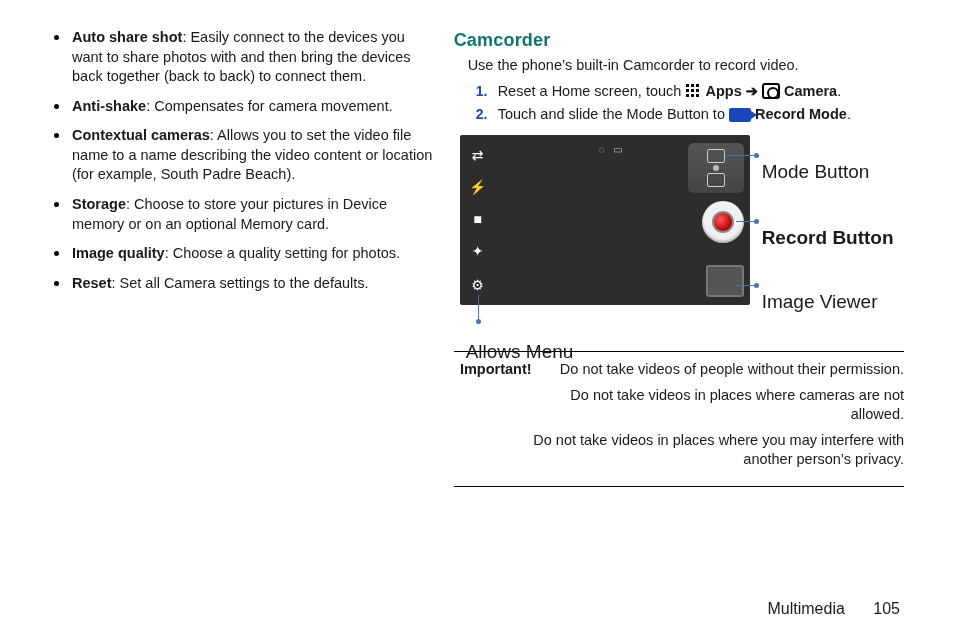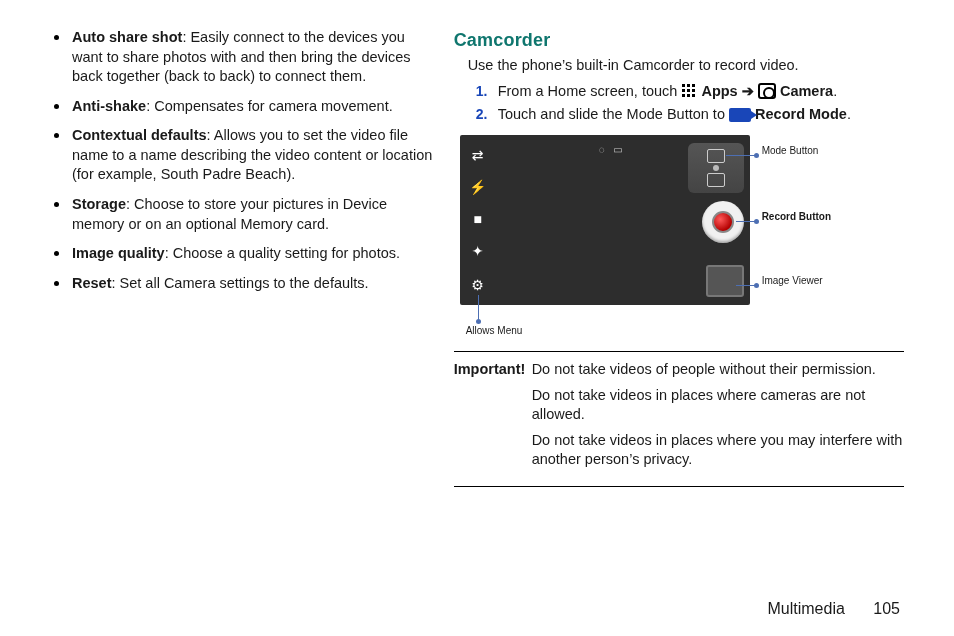--- a/index.html
+++ b/index.html
@@ -178,22 +178,23 @@
   }
   
   .status {
     position:absolute; top:8px; left:50%; transform:translateX(-6px);
     color:#ccc; font-size:10px; letter-spacing:3px;
   }
 
   
   .callout {
     position: absolute;
-    font-size: 10px;
+    font-size: 19px;
     line-height: 1.2;
+    margin-top: 16px;
   }
   .callout.right-side { left: 302px; white-space: nowrap; }
   .lead {
     position: absolute;
     height: 1px;
     background: #4d6fb3;
   }
   .lead::after{
     content:""; position:absolute; right:-1px; top:-2px;
     width:5px; height:5px; background:#4d6fb3; border-radius:50%;
@@ -204,20 +205,21 @@
   .lead.down::after{
     left:-2px; top:auto; bottom:-1px;
   }
 
   
   .important {
     border-top: 1px solid #000;
     border-bottom: 1px solid #000;
     margin: 18px 0 0 0;
     padding: 8px 0 10px 0;
+    text-align: right;
   }
   .important .row {
     display: flex;
     margin-bottom: 6px;
   }
   .important .tag {
     font-weight: 700;
     flex: 0 0 78px;
   }
   .important .txt { flex: 1; }
@@ -240,42 +242,42 @@
 
     <div class="col left">
       <ul class="feat">
         <li>
           <span class="label">Auto share shot</span><span>: Easily connect to the devices you want to share photos with and then bring the devices back together (back to back) to connect them.</span>
         </li>
         <li>
           <span class="label">Anti-shake</span><span>: Compensates for camera movement.</span>
         </li>
         <li>
-          <span class="label">Contextual defaults</span><span>: Allows you to set the video file name to a name describing the video content or location (for example, South Padre Beach).</span>
+          <span class="label">Contextual cameras</span><span>: Allows you to set the video file name to a name describing the video content or location (for example, South Padre Beach).</span>
         </li>
         <li>
           <span class="label">Storage</span><span>: Choose to store your pictures in Device memory or on an optional Memory card.</span>
         </li>
         <li>
           <span class="label">Image quality</span><span>: Choose a quality setting for photos.</span>
         </li>
         <li>
           <span class="label">Reset</span><span>: Set all Camera settings to the defaults.</span>
         </li>
       </ul>
     </div>
 
     <div class="col right">
 
       <h2 class="section">Camcorder</h2>
       <p class="intro">Use the phone’s built-in Camcorder to record video.</p>
 
       <ol class="steps">
         <li>
-          <span>From a Home screen, touch </span>
+          <span>Reset a Home screen, touch </span>
           <span class="ico ico-apps">
             <span style="left:1px;top:1px"></span><span style="left:6px;top:1px"></span><span style="left:11px;top:1px"></span>
             <span style="left:1px;top:6px"></span><span style="left:6px;top:6px"></span><span style="left:11px;top:6px"></span>
             <span style="left:1px;top:11px"></span><span style="left:6px;top:11px"></span><span style="left:11px;top:11px"></span>
           </span>
           <span class="b">Apps</span>
           <span class="arw"> ➔ </span>
           <span class="ico ico-camera"></span>
           <span class="b">Camera</span><span>.</span>
         </li>

